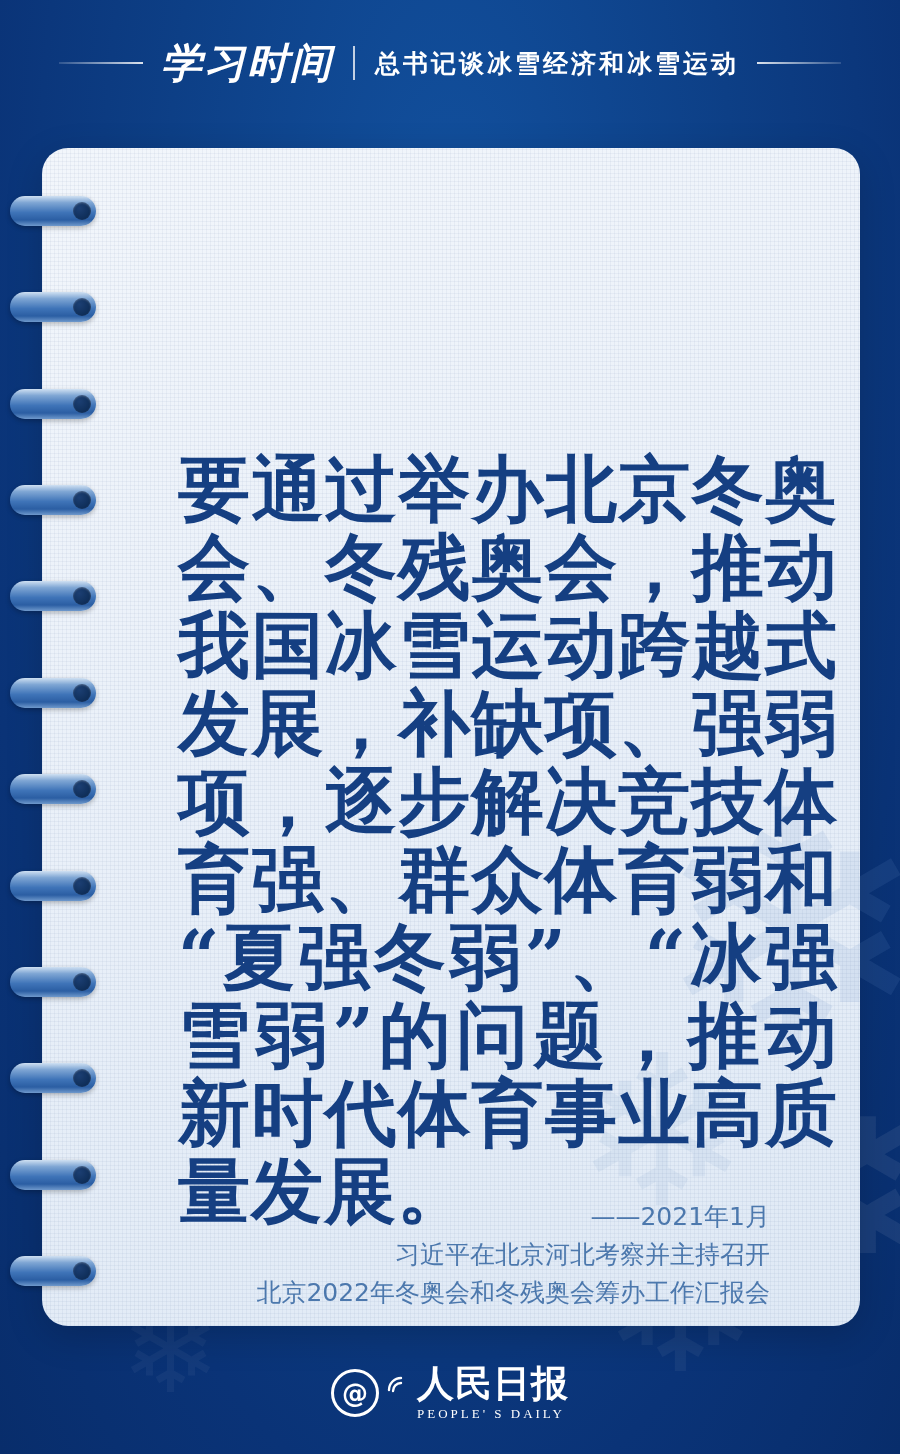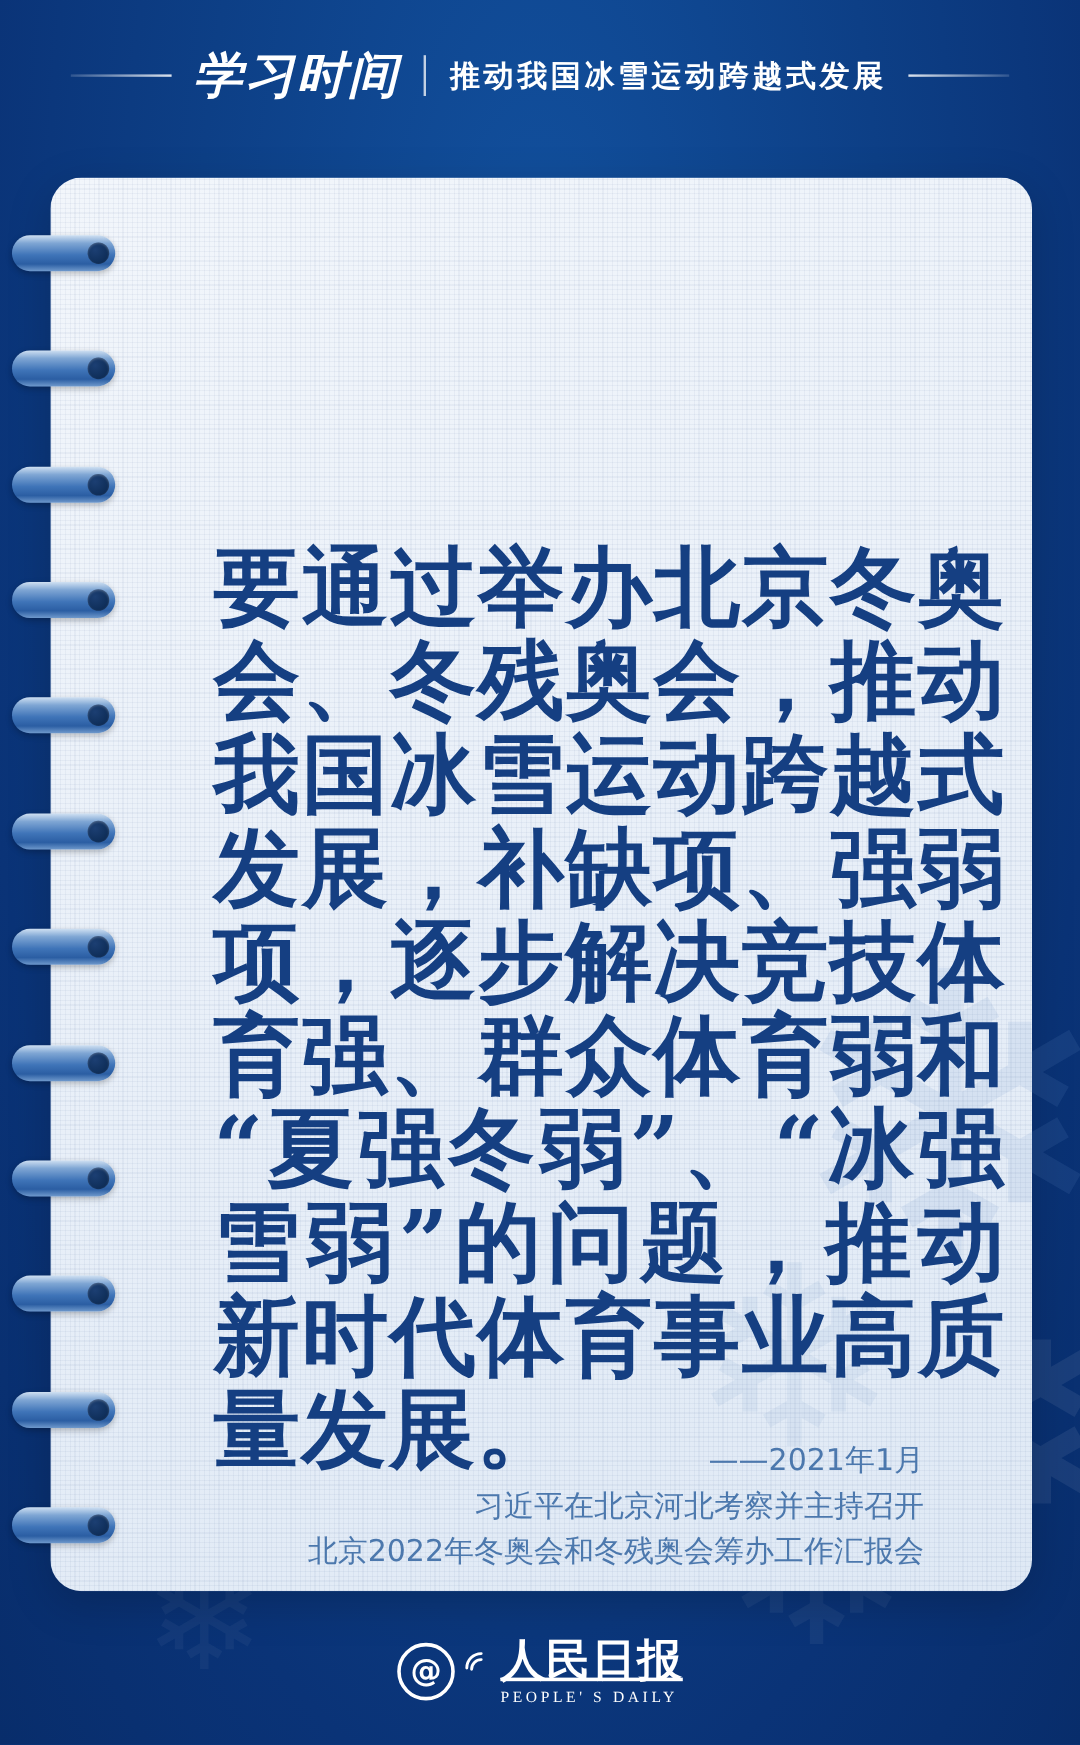--- a/index.html
+++ b/index.html
@@ -193,21 +193,20 @@
     flex-direction: column;
     align-items: flex-start;
     line-height: 1;
   }
   .logo-cn {
     font-family: "DejaVu Serif", "Liberation Serif", serif;
     font-weight: bold;
     font-size: 37px;
     color: #ffffff;
     letter-spacing: 1px;
-    text-decoration: underline;
   }
   .logo-en {
     font-size: 13px;
     color: #ffffff;
     letter-spacing: 3px;
     margin-top: 5px;
     font-family: Liberation Serif, serif;
   }
   .wifi-arc {
     margin-left: -4px;
@@ -220,21 +219,21 @@
 <div class="poster">
 
   <span class="bg-flake f1">❄</span>
   <span class="bg-flake f2">❄</span>
   <span class="bg-flake f3">❄</span>
 
   <div class="header">
     <div class="rule"></div>
     <div class="brand">学习时间</div>
     <div class="divider-v"></div>
-    <div class="subtitle">推动我国冰雪运动跨越式发展</div>
+    <div class="subtitle">总书记谈冰雪经济和冰雪运动</div>
     <div class="rule right"></div>
   </div>
 
   <div class="notebook">
     <span class="page-flake p1">❄</span>
     <span class="page-flake p2">❄</span>
 
     <div class="quote">要通过举办北京冬奥会、冬残奥会，推动我国冰雪运动跨越式发展，补缺项、强弱项，逐步解决竞技体育强、群众体育弱和“夏强冬弱”、“冰强雪弱”的问题，推动新时代体育事业高质量发展。</div>
 
     <div class="attribution">

